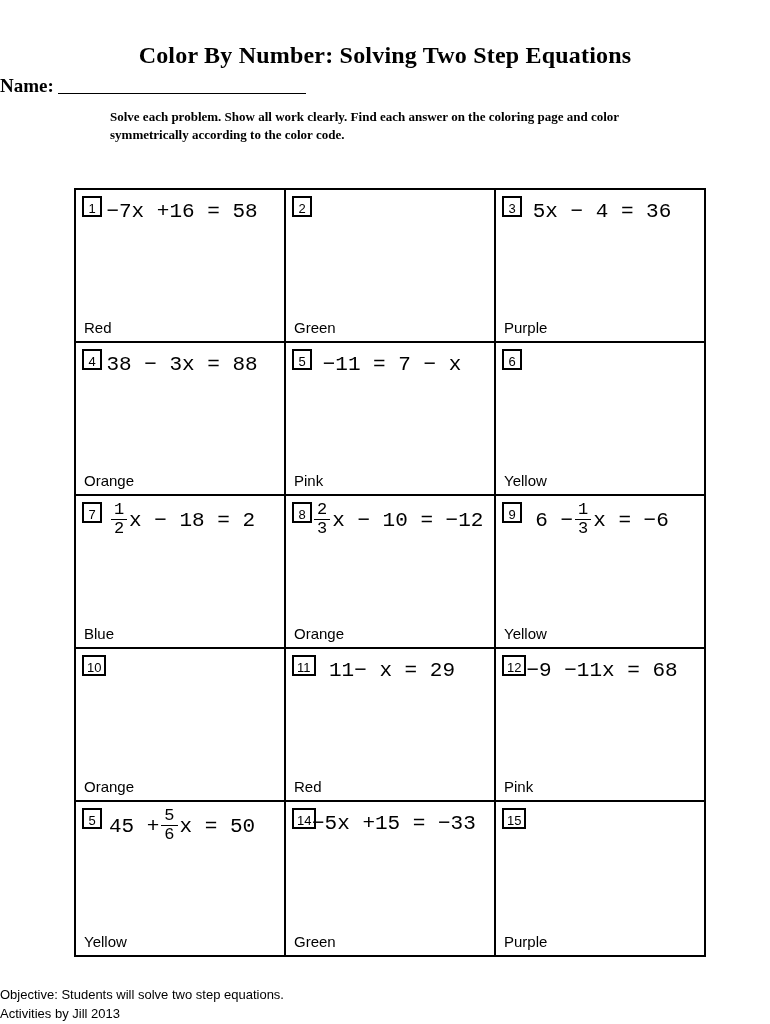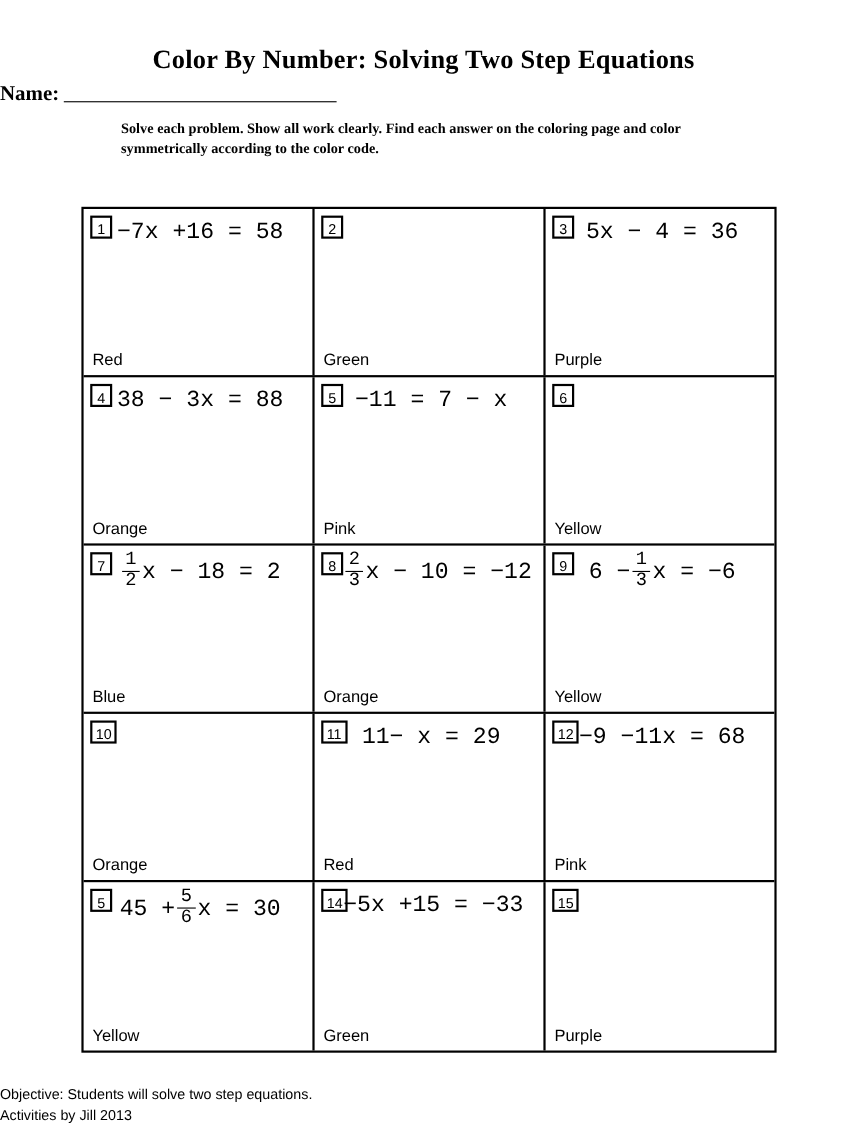--- a/index.html
+++ b/index.html
@@ -237,21 +237,21 @@
         <div class="num-box">12</div>
         <div class="eq">−9 −11x = 68</div>
         <div class="color-label">Pink</div>
       </div>
     </div>
 
     <div class="row">
       <div class="cell">
         <div class="num-box">5</div>
         <div class="eq frac-eq">
-          <span>45 +</span><span class="frac"><span class="num">5</span><span class="den">6</span></span><span>x = 30</span>
+          <span>45 +</span><span class="frac"><span class="num">5</span><span class="den">6</span></span><span>x = 50</span>
         </div>
         <div class="color-label">Yellow</div>
       </div>
       <div class="cell">
         <div class="num-box">14</div>
         <div class="eq">−5x +15 = −33</div>
         <div class="color-label">Green</div>
       </div>
       <div class="cell">
         <div class="num-box">15</div>

